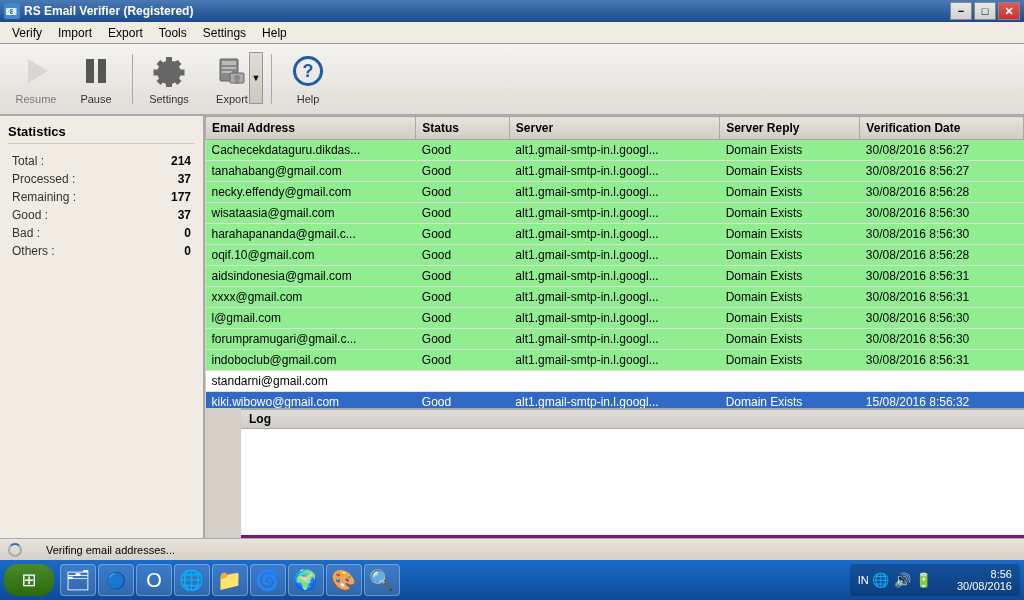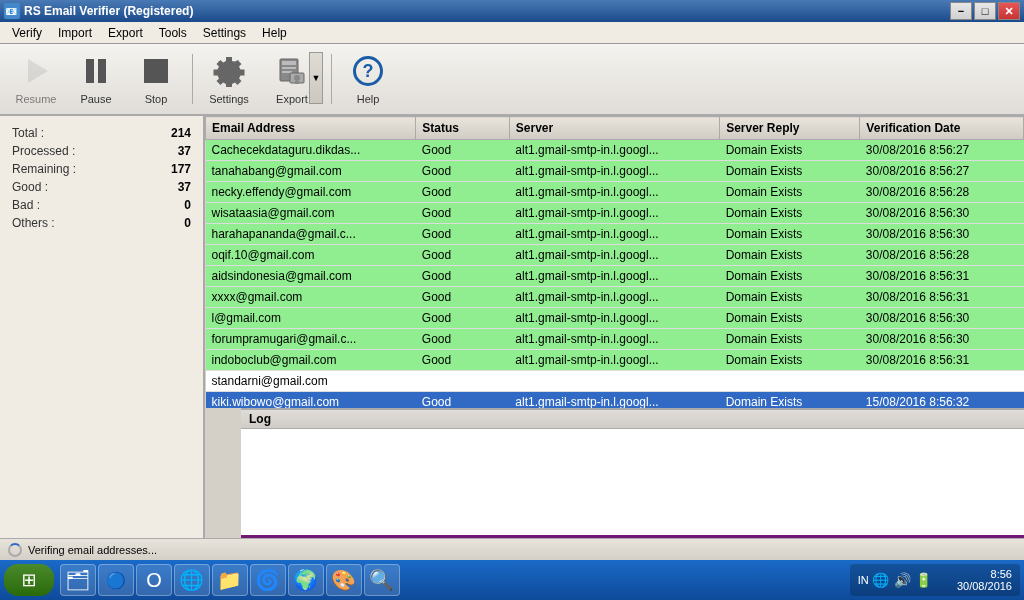--- a/index.html
+++ b/index.html
@@ -141,21 +141,21 @@
 
     
     .status-bar {
       height: 22px;
       background: linear-gradient(to bottom, #e8e4dc, #d4d0c8);
       border-top: 1px solid #aaa;
       display: flex;
       align-items: center;
       padding: 0 8px;
       font-size: 11px;
-      gap: 6px;
+      gap: 24px;
     }
     .status-spinner {
       width: 14px; height: 14px;
       border: 2px solid #aaa;
       border-top: 2px solid #316ac5;
       border-radius: 50%;
       animation: spin 0.8s linear infinite;
     }
     @keyframes spin { to { transform: rotate(360deg); } }
 
@@ -240,28 +240,20 @@
     <div class="toolbar-btn">
       <div class="toolbar-icon">
         <svg width="32" height="32" viewBox="0 0 32 32">
           <rect x="6" y="4" width="8" height="24" fill="#555"></rect>
           <rect x="18" y="4" width="8" height="24" fill="#555"></rect>
         </svg>
       </div>
       <span class="toolbar-label">Pause</span>
     </div>
 
-    <div class="toolbar-btn">
-      <div class="toolbar-icon">
-        <svg width="32" height="32" viewBox="0 0 32 32">
-          <rect x="4" y="4" width="24" height="24" fill="#555"></rect>
-        </svg>
-      </div>
-      <span class="toolbar-label">Stop</span>
-    </div>
 
     <div class="toolbar-separator"></div>
 
     <div class="toolbar-btn">
       <div class="toolbar-icon">
         <svg width="32" height="32" viewBox="0 0 32 32">
           <circle cx="16" cy="16" r="5" fill="#888"></circle>
           <path d="M16 2 L18 8 L14 8 Z" fill="#888"></path>
           <path d="M16 30 L18 24 L14 24 Z" fill="#888"></path>
           <path d="M2 16 L8 18 L8 14 Z" fill="#888"></path>
@@ -303,20 +295,21 @@
       <div class="toolbar-icon">
         <div style="width:30px;height:30px;border:3px solid #1a5ca8;border-radius:50%;display:flex;align-items:center;justify-content:center;color:#1a5ca8;font-size:18px;font-weight:bold;">?</div>
       </div>
       <span class="toolbar-label">Help</span>
     </div>
   </div>
 
   <div class="content-area" style="flex:1; overflow:hidden; display:flex;">
 
     <div class="left-panel">
+      <div class="stats-title">Statistics</div>
       <div class="stat-row">
         <span class="stat-label">Total :</span>
         <span class="stat-value">214</span>
       </div>
       <div class="stat-row">
         <span class="stat-label">Processed :</span>
         <span class="stat-value">37</span>
       </div>
       <div class="stat-row">
         <span class="stat-label">Remaining :</span>

